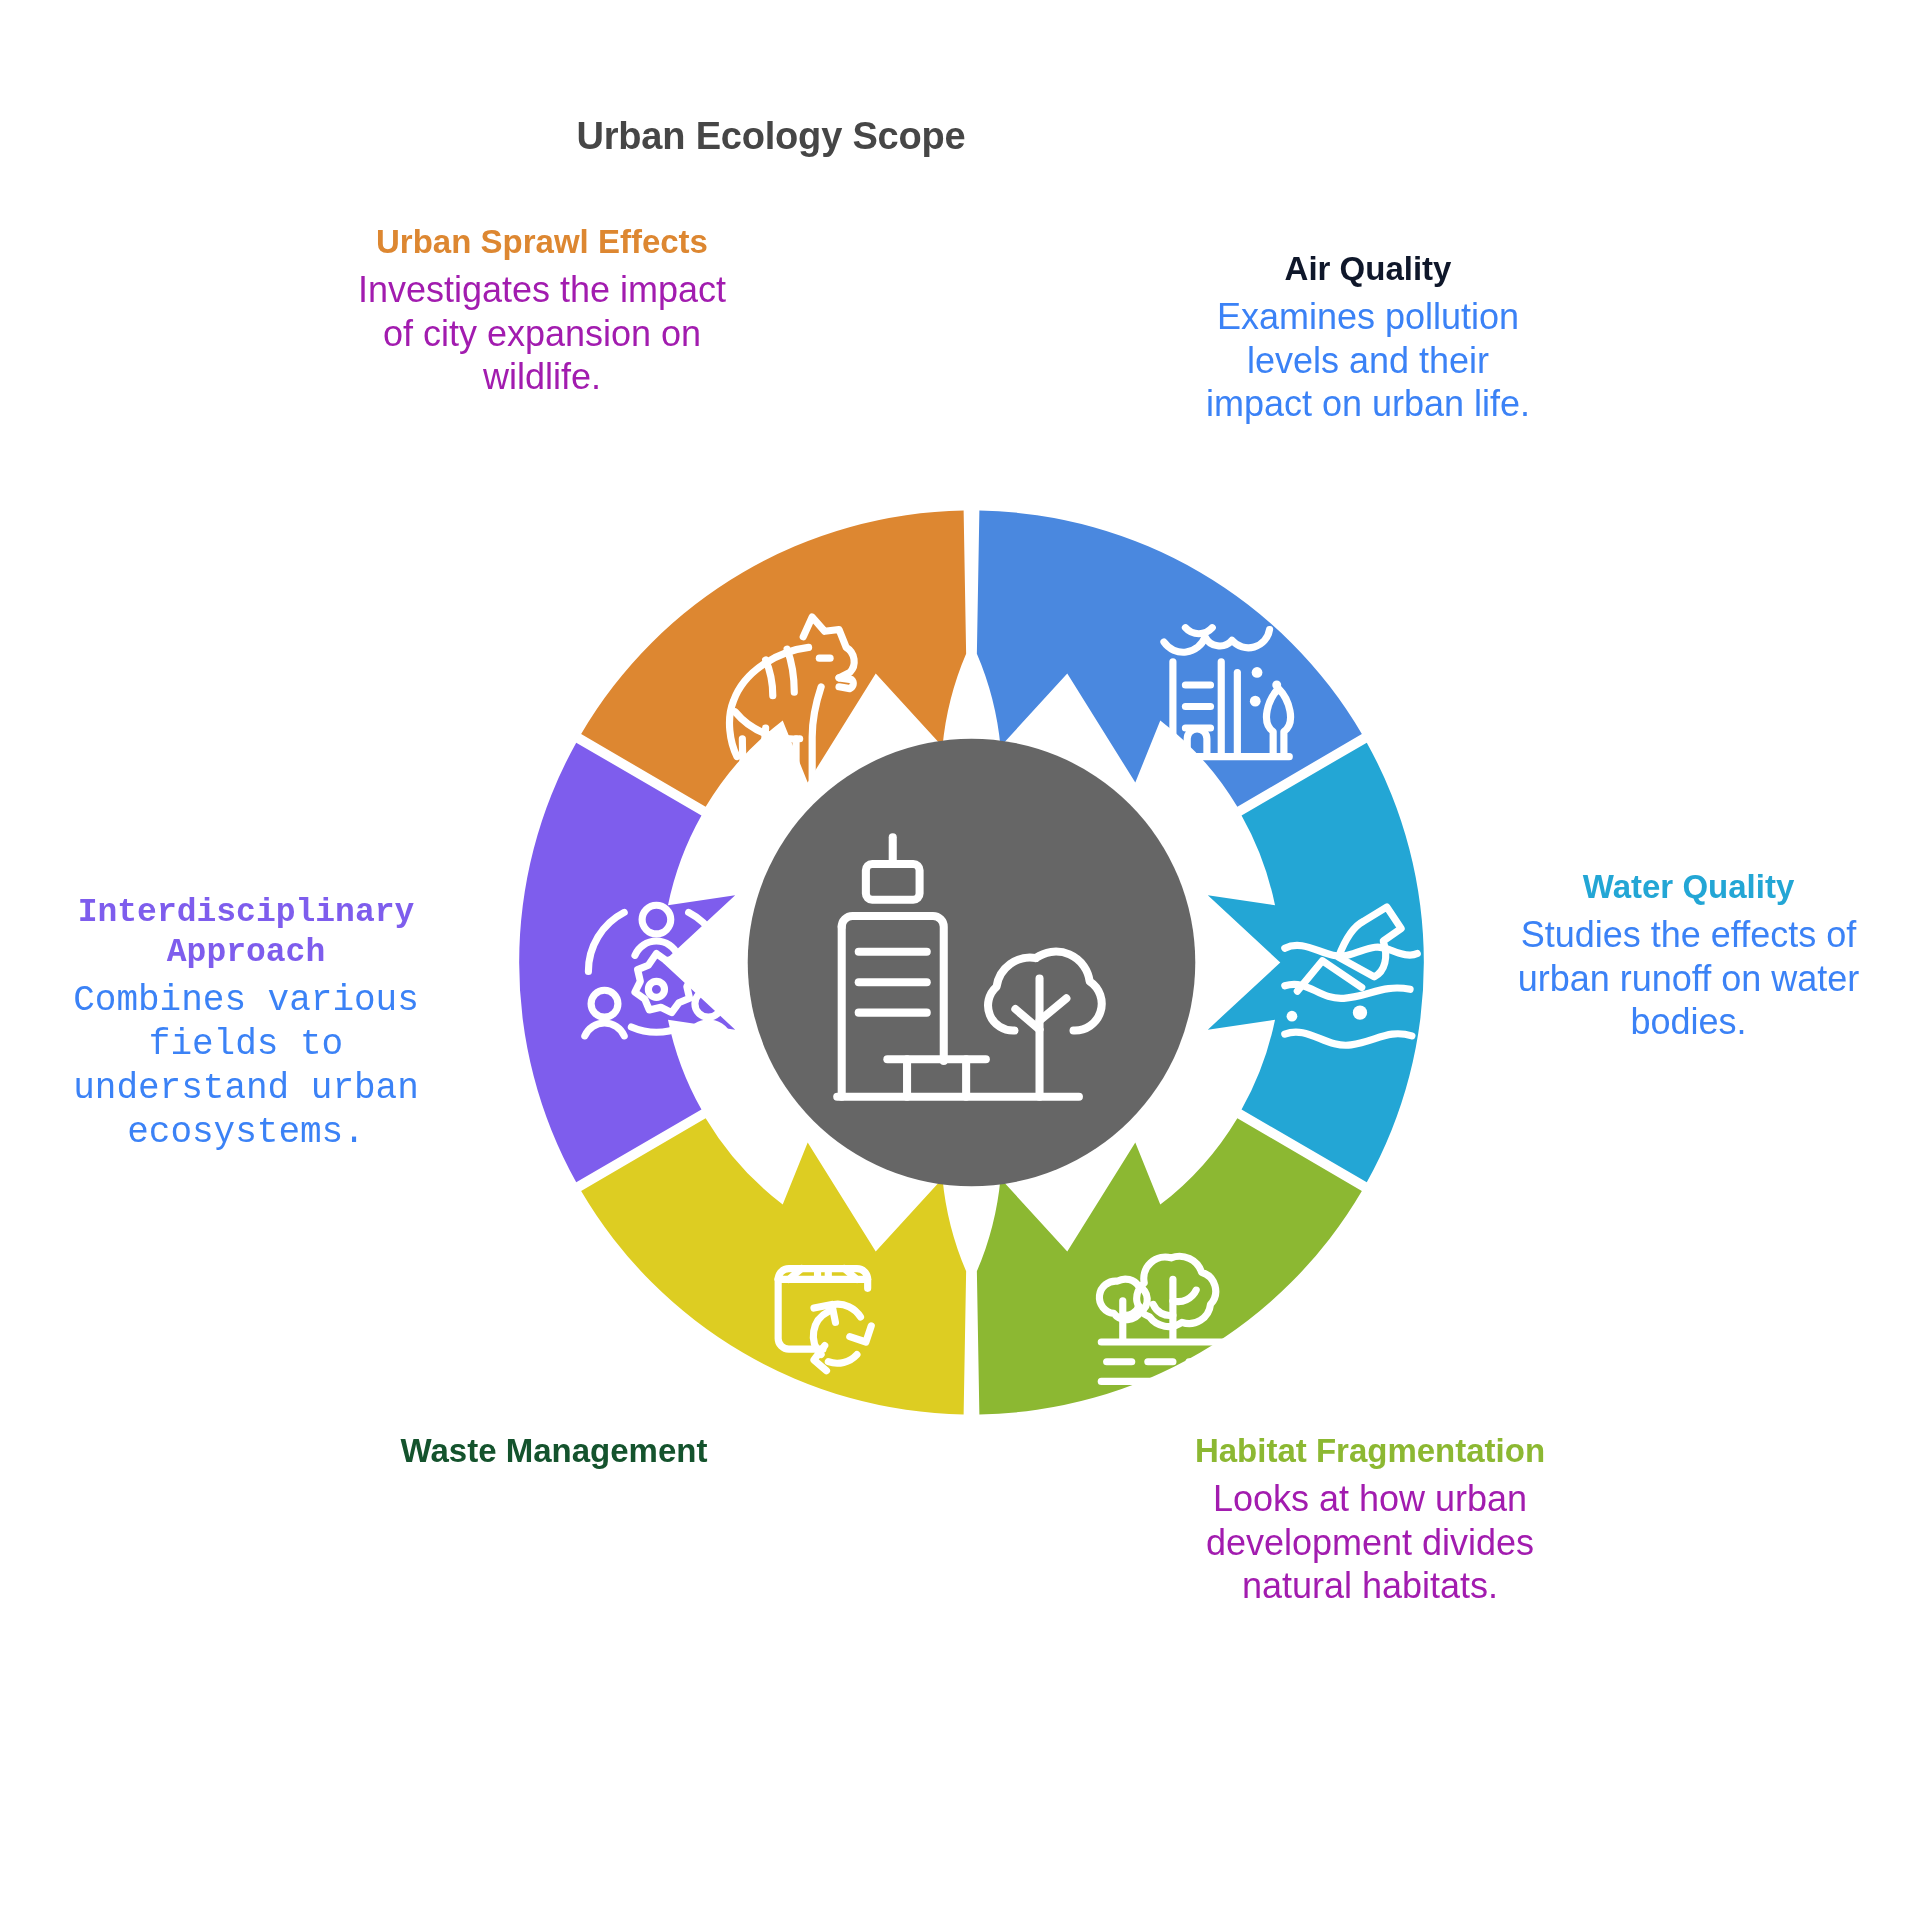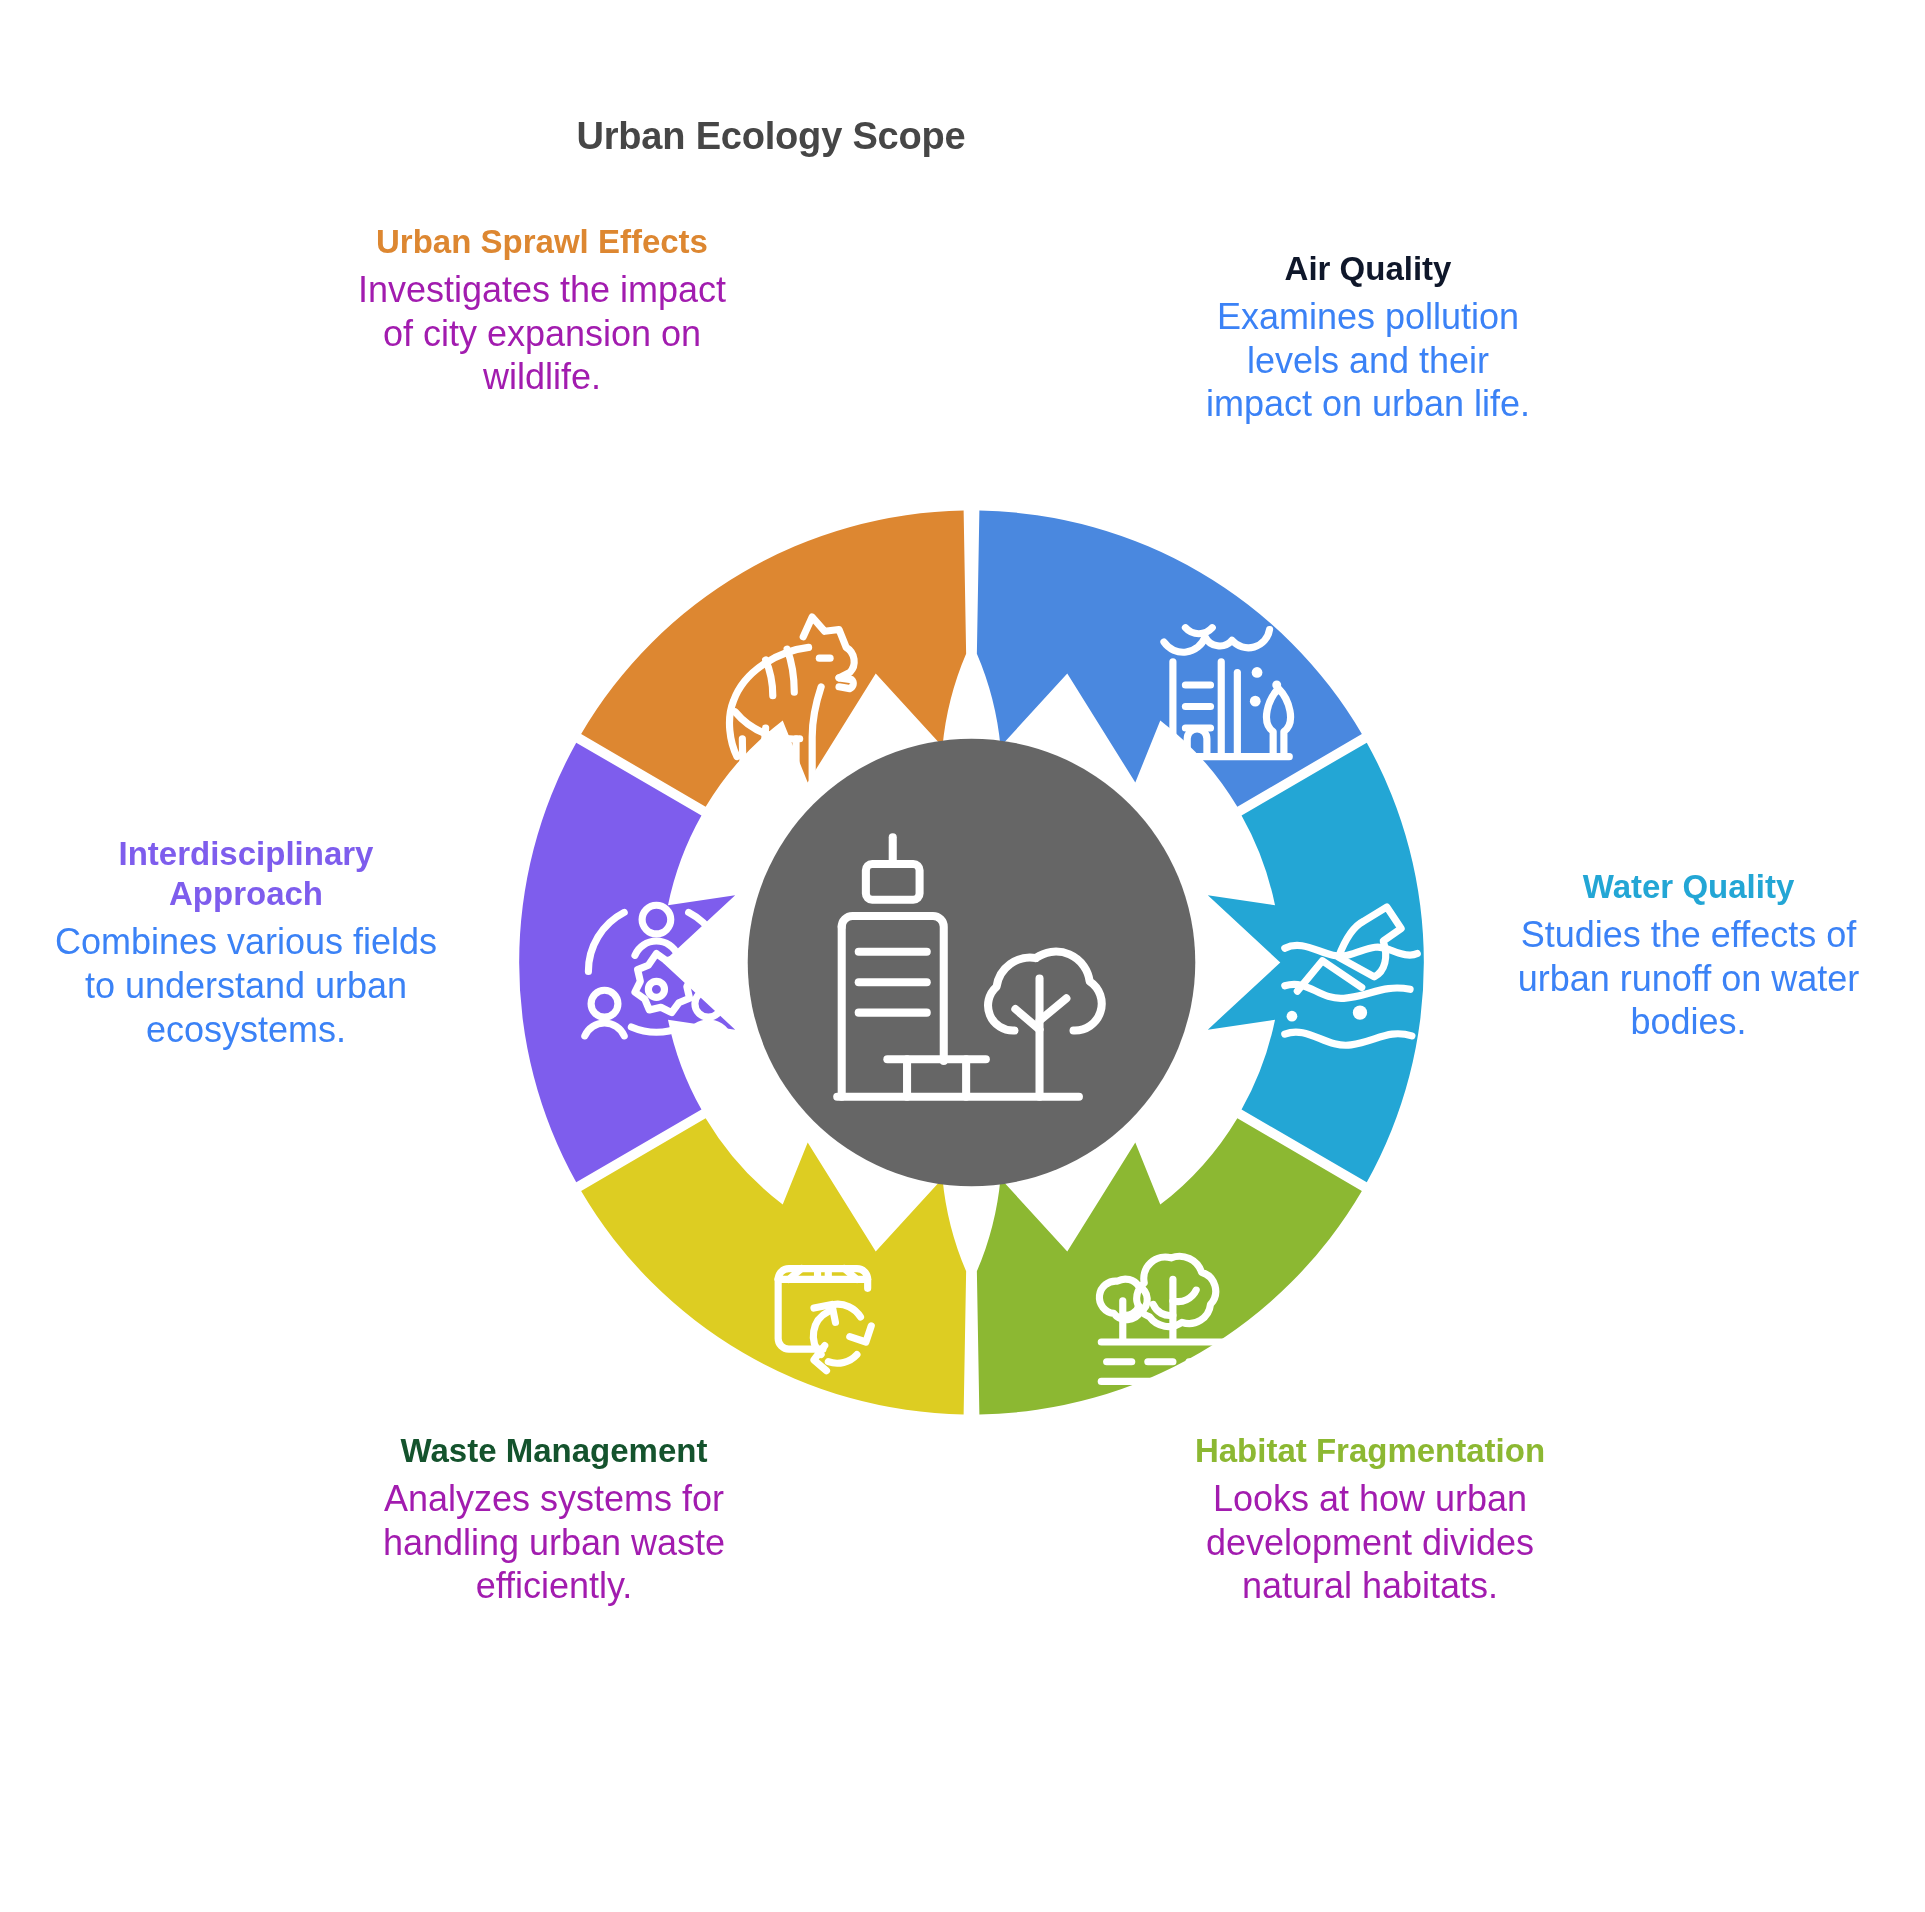--- a/index.html
+++ b/index.html
@@ -55,21 +55,21 @@
   .block.air .bd, .block.water .bd, .block.inter .bd {
     color: #3b82f6;
   }
 
   
   #blk-sprawl { left: 345px; top: 222px;  width: 394px; }
   #blk-air    { left: 1191px; top: 249px; width: 354px; }
   #blk-water  { left: 1514px; top: 867px; width: 349px; }
   #blk-habitat{ left: 1191px; top: 1431px; width: 358px; }
   #blk-waste  { left: 356px; top: 1431px; width: 396px; }
-  #blk-inter  { left: 49px;  top: 834px;  width: 394px; }
+  #blk-inter  { left: 49px;  top: 893px;  width: 394px; font-family: Liberation Mono, monospace; }
 
   #blk-sprawl .bd, #blk-waste .bd, #blk-habitat .bd { color:#a21caf; }
 </style>
 </head>
 <body>
 
 <div id="stage">
 
   <div class="title">Urban Ecology Scope</div>
 
@@ -326,21 +326,20 @@
     <div class="bd">Studies the effects of urban runoff on water bodies.</div>
   </div>
 
   <div class="block habitat" id="blk-habitat">
     <div class="hd" style="color:#8cb832">Habitat Fragmentation</div>
     <div class="bd">Looks at how urban development divides natural habitats.</div>
   </div>
 
   <div class="block waste" id="blk-waste">
     <div class="hd" style="color:#14532d">Waste Management</div>
-    <div class="bd">Analyzes systems for handling urban waste efficiently.</div>
   </div>
 
   <div class="block inter" id="blk-inter">
     <div class="hd" style="color:#7e5ded">Interdisciplinary Approach</div>
     <div class="bd">Combines various fields to understand urban ecosystems.</div>
   </div>
 
 </div>
 
 

